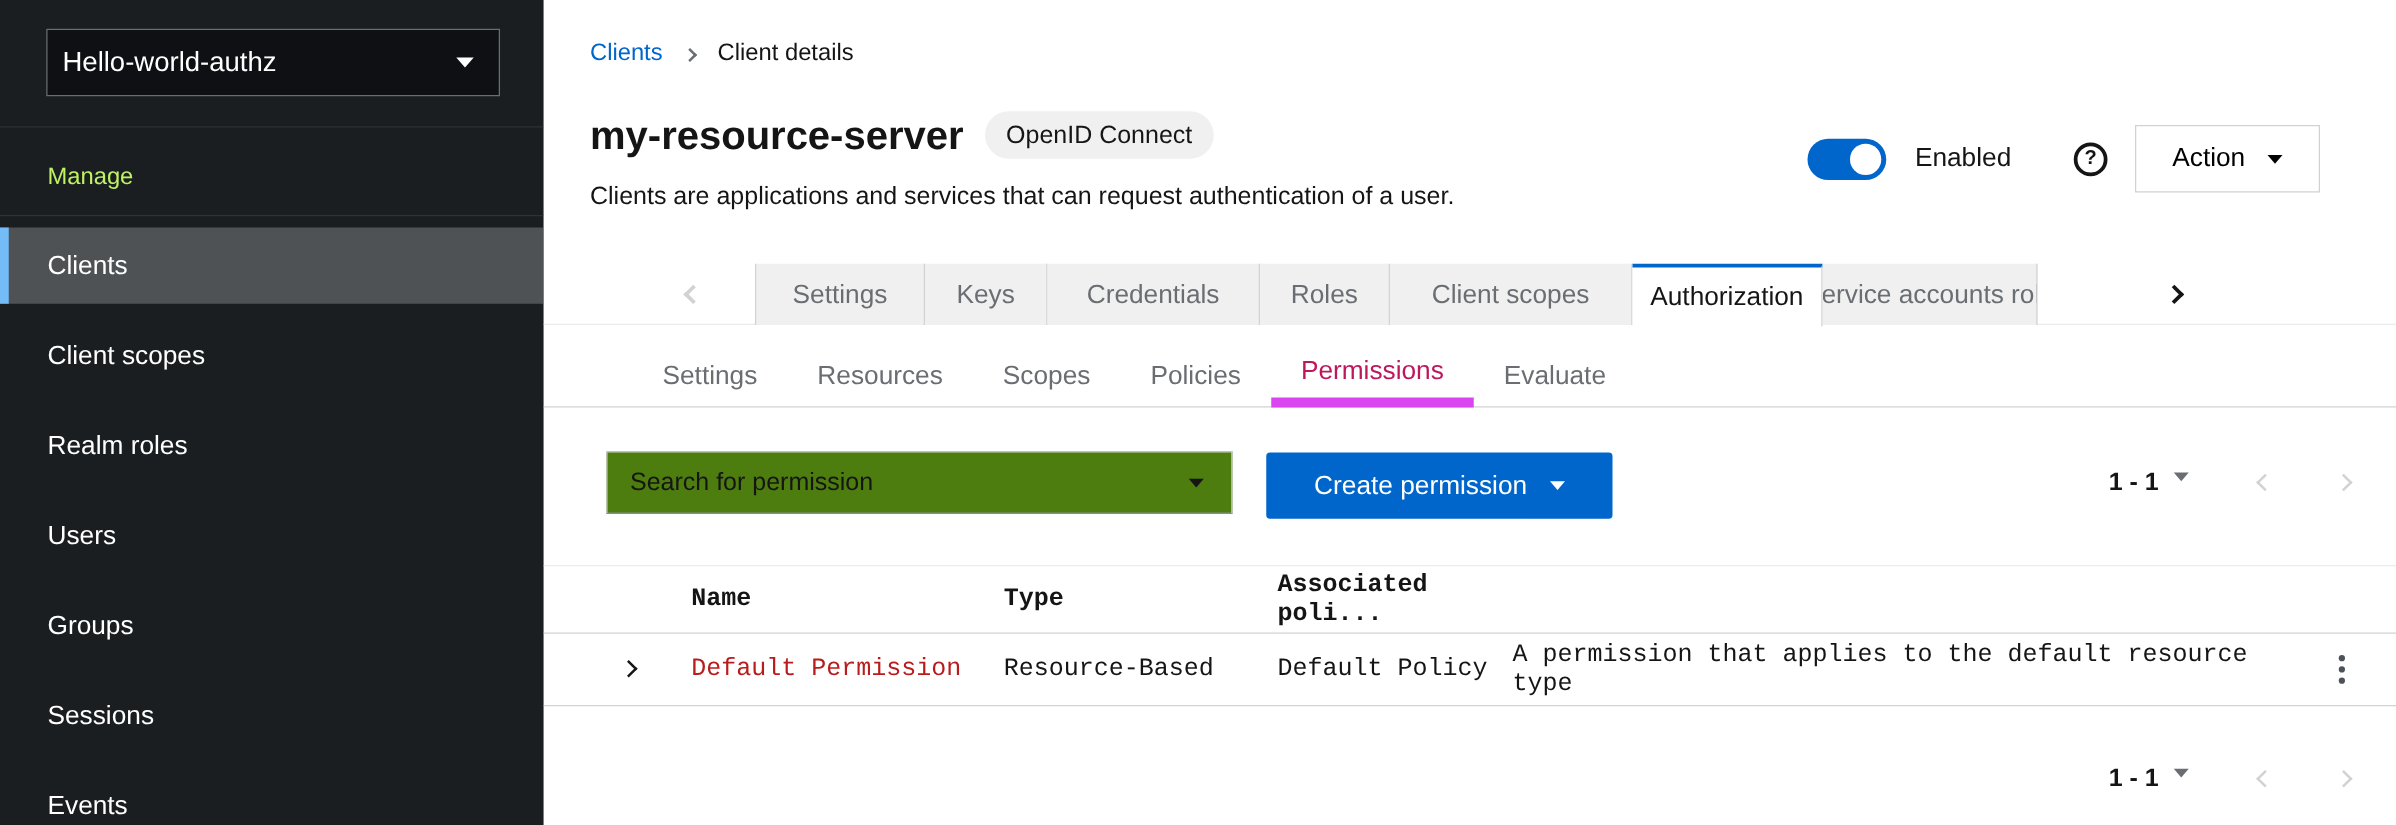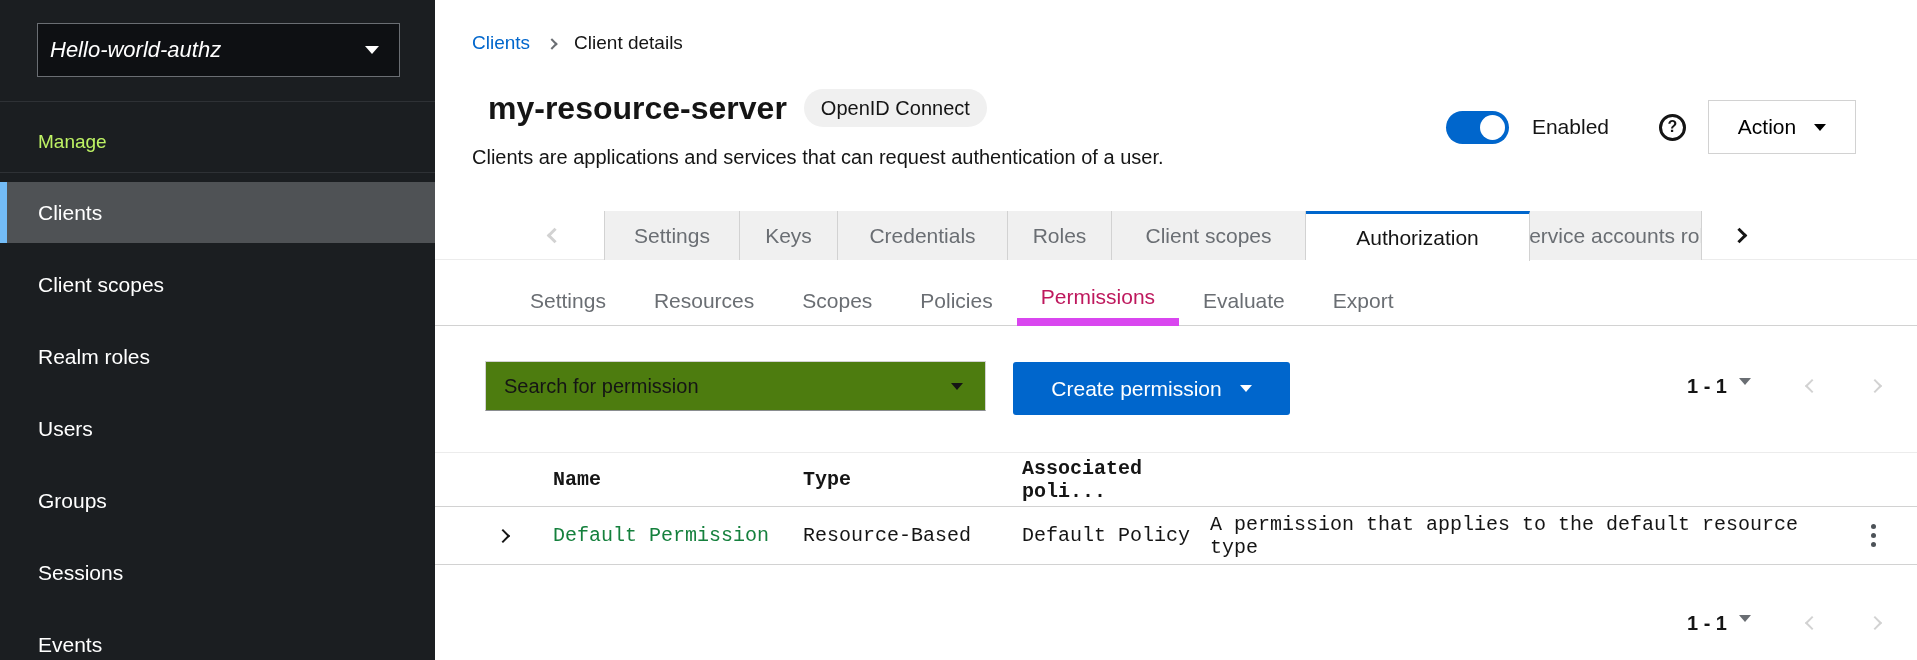--- a/index.html
+++ b/index.html
@@ -17,38 +17,38 @@
            border-left:7px solid transparent; border-right:7px solid transparent;
            border-top:8px solid currentColor; }
   .caret.sm { border-left-width:6px; border-right-width:6px; border-top-width:7px; }
 
   
   .sidebar { position:absolute; left:0; top:0; width:435px; height:660px;
              background:#1b1e21; overflow:hidden; }
   .realm-box { position:absolute; left:37px; top:23px; width:363px; height:54px;
                background:#0e1013; border:1px solid #6a6e73; color:#fff;
                display:flex; align-items:center; justify-content:space-between;
-               padding:0 20px 0 12px; font-size:22px; cursor:pointer;font-style:italic; }
+               padding:0 20px 0 12px; font-size:22px; cursor:pointer; }
   .side-sep { position:absolute; left:0; right:0; height:1px; background:#2e3135; }
   .section-label { position:absolute; left:38px; top:131px; font-size:19px; color:#bef264; }
   .nav { position:absolute; top:182px; left:0; right:0; list-style:none; }
   .nav li { height:61px; margin-bottom:11px; display:flex; align-items:center;
             padding-left:38px; color:#fff; font-size:21px; cursor:pointer; }
   .nav li.selected { background:#4f5255; border-left:7px solid #73bcf7; padding-left:31px; }
 
   
   .main { position:absolute; left:435px; top:0; right:0; height:660px; background:#fff; }
 
   .breadcrumb { position:absolute; top:32px; left:37px; display:flex; align-items:center;
                 gap:18px; font-size:19px; }
   .breadcrumb .link { color:#0066cc; cursor:pointer; }
   .breadcrumb .sep { color:#6a6e73; margin-top:2px; }
 
   .title-row { position:absolute; top:86px; left:37px; display:flex; align-items:center; gap:17px; }
-  .page-title { font-size:32px; font-weight:700; line-height:44px;margin-left:16px; }
+  .page-title { font-size:32px; font-weight:700; line-height:44px; }
   .badge { height:38px; padding:0 17px; border-radius:19px; background:#f0f0f0;
            font-size:20px; display:flex; align-items:center; }
   .subtitle { position:absolute; top:146px; left:37px; font-size:20px; }
 
   .header-right { position:absolute; top:100px; right:61px; height:54px;
                   display:flex; align-items:center; }
   .toggle { position:relative; width:63px; height:33px; border-radius:17px;
             background:#0066cc; margin-right:23px; cursor:pointer; }
   .toggle .knob { position:absolute; top:4px; right:4px; width:25px; height:25px;
                   border-radius:50%; background:#fff; }
@@ -106,21 +106,21 @@
 
   
   .table { position:absolute; top:452px; left:0; right:0; }
   .thead, .trow { display:grid; grid-template-columns:118px 250px 219px 188px 1fr 87px;
                   align-items:center;font-family:Liberation Mono, monospace; }
   .thead { height:55px; border-top:1px solid #ececec; border-bottom:1px solid #d2d2d2;
            font-size:20px; font-weight:700; }
   .trow { height:58px; border-bottom:1px solid #d2d2d2; font-size:20px; }
   .expand-cell { padding-left:63px; }
   .expand-btn { background:none; border:none; color:#151515; cursor:pointer; }
-  .name-link { color:#15803d; cursor:pointer; }
+  .name-link { color:#b91c1c; cursor:pointer; }
   .kebab { justify-self:center; display:flex; flex-direction:column; gap:4px;
            background:none; border:none; cursor:pointer; }
   .kebab i { width:5px; height:5px; border-radius:50%; background:#4d5258; }
 </style>
 </head>
 <body>
 
 <nav class="sidebar">
   <div class="realm-box">
     <span>Hello-world-authz</span>
@@ -194,21 +194,21 @@
         </div>
       <div class="tab" style="width:170px">
           <span>Credentials</span>
         </div>
       <div class="tab" style="width:104px">
           <span>Roles</span>
         </div>
       <div class="tab" style="width:194px">
           <span>Client scopes</span>
         </div>
-      <div class="tab active" style="width:224px">
+      <div class="tab active" style="width:152px">
           <span>Authorization</span>
         </div>
       <div class="tab" style="width:172px">
           <span>Service accounts role</span>
         </div>
     </div>
     <button class="tab-scroll right">
       <span class="chev r"></span>
     </button>
   </div>
@@ -224,23 +224,20 @@
         <span>Scopes</span>
       </div>
     <div class="subtab">
         <span>Policies</span>
       </div>
     <div class="subtab active">
         <span>Permissions</span>
       </div>
     <div class="subtab">
         <span>Evaluate</span>
-      </div>
-    <div class="subtab">
-        <span>Export</span>
       </div>
   </div>
 
   <div class="toolbar">
     <div class="search-select">
       <span>Search for permission</span>
       <span class="caret sm"></span>
     </div>
     <button class="create-btn">
       <span>Create permission</span>

